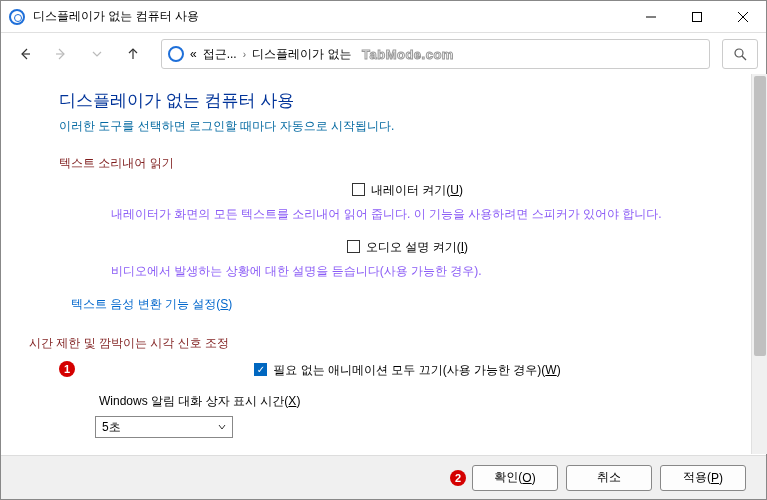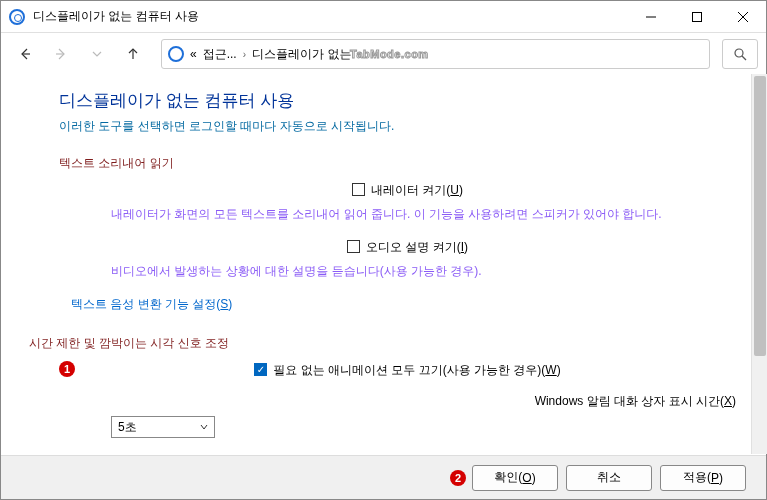--- a/index.html
+++ b/index.html
@@ -13,42 +13,42 @@
     .win-btn { width: 46px; height: 32px; display: flex; align-items: center; justify-content: center; }
     .win-btn svg { width: 10px; height: 10px; }
 
     .navbar { height: 42px; display: flex; align-items: center; padding: 0 8px; gap: 4px; }
     .nav-arrow { width: 32px; height: 28px; display: flex; align-items: center; justify-content: center; color: #555; }
     .nav-arrow.disabled { color: #bbb; }
     .addressbar { flex: 1; height: 30px; border: 1px solid #ccc; border-radius: 3px; display: flex; align-items: center; padding: 0 6px; gap: 6px; margin: 0 8px; position: relative; }
     .addressbar .ab-icon { width: 16px; height: 16px; border: 2px solid #1e6fd9; border-radius: 50%; flex-shrink: 0; }
     .addressbar .crumb { font-size: 12px; color: #000; white-space: nowrap; }
     .addressbar .sep { color: #666; font-size: 10px; }
-    .watermark { position: absolute; left: 188px; font-size: 11px; font-weight: bold; color: #fff; -webkit-text-stroke: 1px #999; letter-spacing: 0.5px; }
+    .watermark { position: absolute; left: 200px; font-size: 13px; font-weight: bold; color: #fff; -webkit-text-stroke: 1px #999; letter-spacing: 0.5px; }
     .searchbar { width: 36px; height: 30px; border: 1px solid #ccc; border-radius: 3px; display: flex; align-items: center; justify-content: center; }
 
     .content { height: 380px; overflow-y: auto; padding: 14px 30px 10px 58px; position: relative; }
     .scrollbar-track { position: absolute; right: 0; top: 74px; width: 16px; height: 380px; background: #f0f0f0; border-left: 1px solid #e0e0e0; }
     .scrollbar-thumb { position: absolute; left: 2px; top: 2px; width: 12px; height: 280px; background: #c0c0c0; border-radius: 2px; }
 
     h1 { font-size: 17px; color: #003399; font-weight: 400; margin-bottom: 6px; }
     .subtitle { font-size: 12px; color: #0369a1; margin-bottom: 20px; }
     .section-label { font-size: 12px; color: #7f1d1d; margin-bottom: 10px; }
     .checkbox-row { display: flex; align-items: flex-start; margin-left: 20px; margin-bottom: 6px; justify-content: center; }
     .checkbox { width: 13px; height: 13px; border: 1px solid #333; margin-right: 6px; margin-top: 1px; flex-shrink: 0; display: flex; align-items: center; justify-content: center; }
     .checkbox.checked { background: #0067c0; border-color: #0067c0; }
     .checkbox.checked::after { content: "✓"; color: #fff; font-size: 10px; line-height: 1; }
     .cb-label { font-size: 12px; }
     .cb-label .ul { text-decoration: underline; }
     .desc { font-size: 12px; margin-left: 52px; margin-bottom: 16px; color: #8b5cf6; line-height: 1.5; max-width: 560px; }
     .link { color: #0066cc; font-size: 12px; margin-left: 12px; display: block; margin-bottom: 22px; }
     .link .ul { text-decoration: underline; }
-    .field-label { font-size: 12px; margin-left: 40px; margin-bottom: 6px; text-align: right; }
+    .field-label { font-size: 12px; margin-left: 40px; margin-bottom: 6px; }
     .field-label .ul { text-decoration: underline; }
-    .select { width: 104px; height: 22px; border: 1px solid #888; margin-left: 52px; display: flex; align-items: center; justify-content: space-between; padding: 0 6px; font-size: 12px; }
+    .select { width: 138px; height: 22px; border: 1px solid #888; margin-left: 36px; display: flex; align-items: center; justify-content: space-between; padding: 0 6px; font-size: 12px; }
 
     .annot { position: absolute; width: 16px; height: 16px; background: #d40000; border-radius: 50%; color: #fff; font-size: 11px; font-weight: bold; display: flex; align-items: center; justify-content: center; }
 
     .footer { height: 44px; border-top: 1px solid #ddd; background: #f0f0f0; display: flex; align-items: center; justify-content: flex-end; padding-right: 20px; gap: 8px; position: relative; }
     .btn { min-width: 86px; height: 26px; border: 1px solid #888; background: #fdfdfd; border-radius: 3px; font-size: 12px; display: flex; align-items: center; justify-content: center; }
     .btn .ul { text-decoration: underline; }
   </style>
 </head>
 <body>
 

